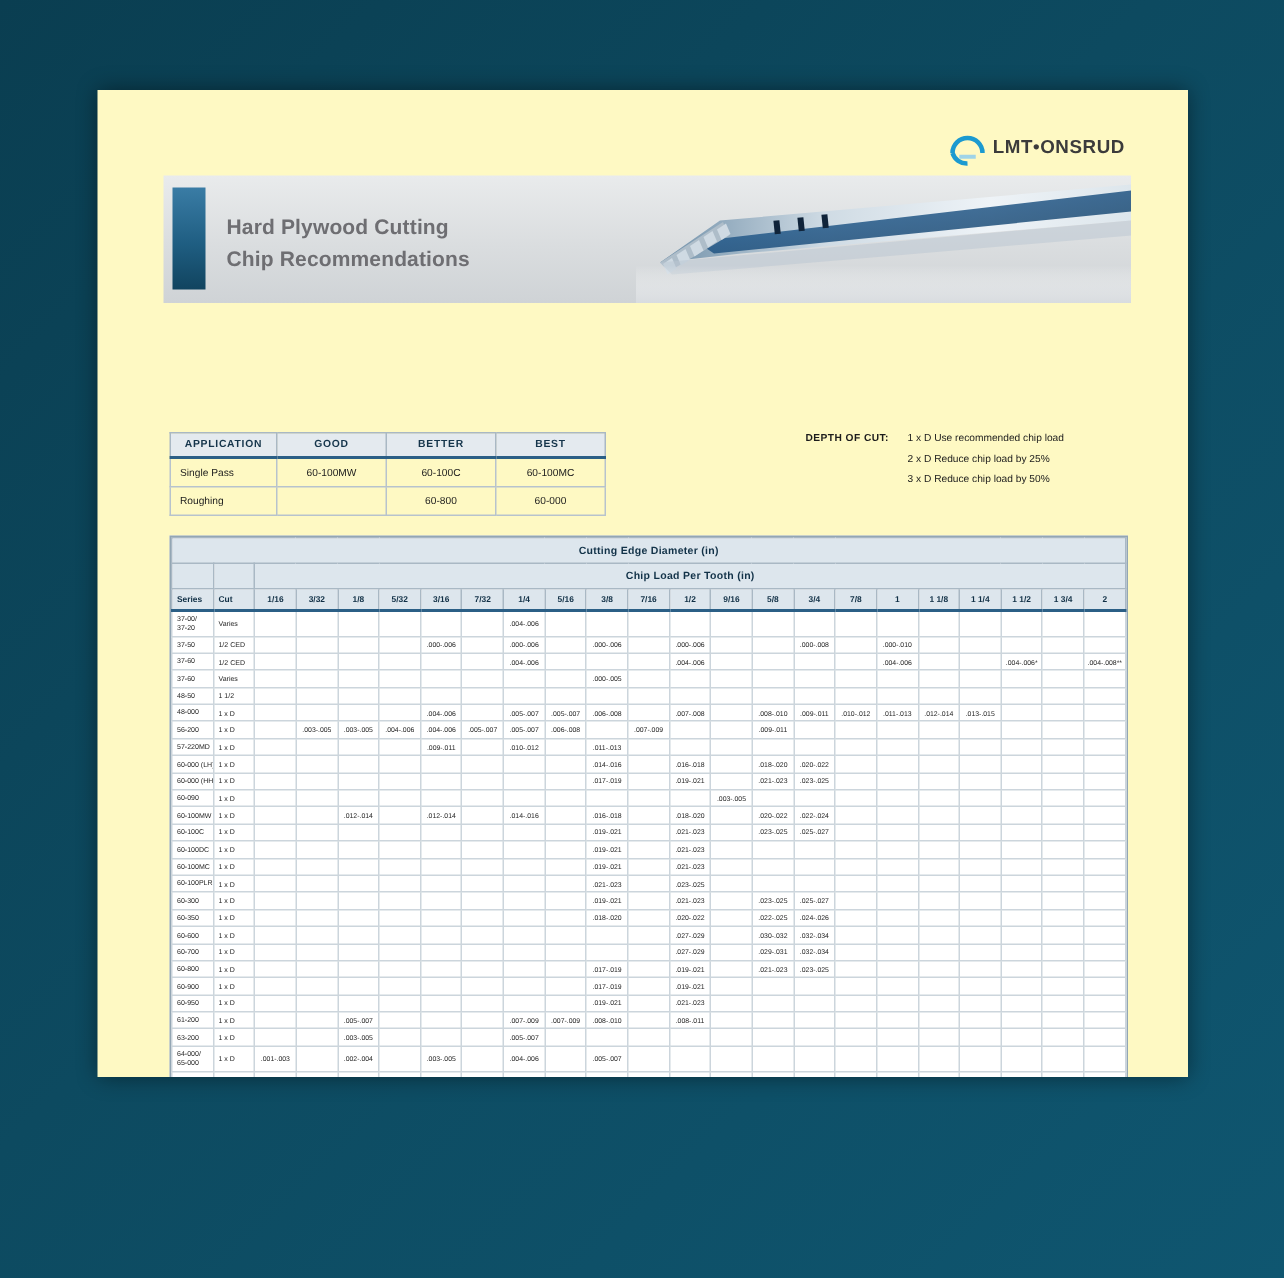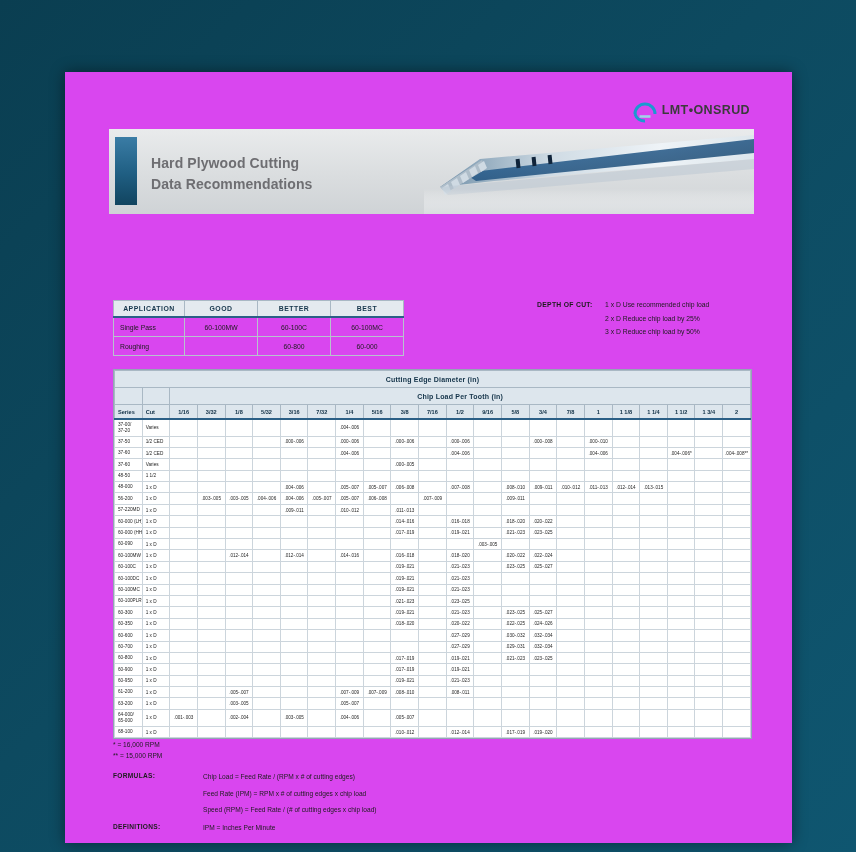--- a/index.html
+++ b/index.html
@@ -10,25 +10,24 @@
     overflow:hidden;
     position:relative;
   }
   #bg-gradient{
     position:absolute;inset:0;
     background:linear-gradient(135deg,#0a3e51 0%,#0d4a60 45%,#0f5670 100%);
   }
   #page{
     position:absolute;
     left:65px;top:60px;
-    width:727px;height:771px;
-    background:#d946ef;
+    width:727px;height:658px;
+    background:#fef9c3;
     box-shadow:0 0 14px rgba(0,0,0,.45);
     overflow:hidden;
-    margin-top:12px;
   }
   
   .logo-wrap{
     position:absolute;right:42px;top:25px;
     display:flex;align-items:center;gap:4px;
   }
   .logo-mark{width:26px;height:26px;position:relative;flex:none;}
   .logo-text{
     font-size:12.5px;font-weight:bold;letter-spacing:.4px;
     color:#3b3b3b;white-space:nowrap;
@@ -191,21 +190,21 @@
             <rect x="108" y="28" width="4" height="9" transform="rotate(-6 110 32)"></rect>
             <rect x="124" y="26" width="4" height="9" transform="rotate(-6 126 30)"></rect>
           </g>
           <path d="M16 58 L330 30 L330 40 L24 66 Z" fill="#b9c6d1" opacity=".5"></path>
           <rect x="0" y="60" width="330" height="25" fill="url(#fade)"></rect>
         </g>
       </svg>
     </div>
     <div class="banner-title">
       <div>Hard Plywood Cutting</div>
-      <div>Data Recommendations</div>
+      <div>Chip Recommendations</div>
     </div>
   </div>
 
   <table class="app-table">
     <thead>
       <tr>
         <th class="app-w1">APPLICATION</th>
         <th class="app-w2">GOOD</th>
         <th class="app-w2">BETTER</th>
         <th class="app-w2">BEST</th>

